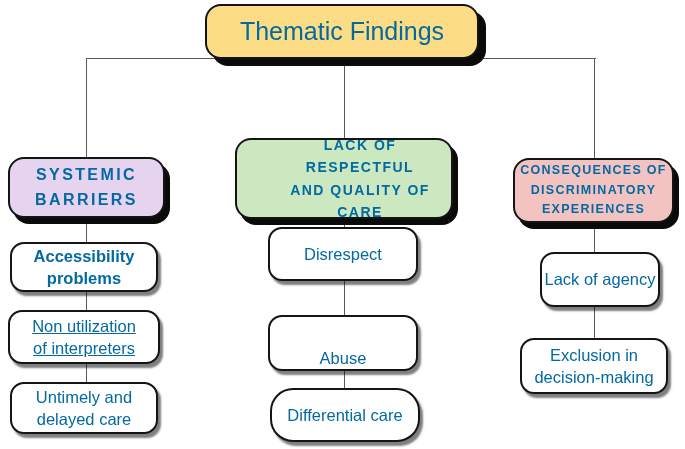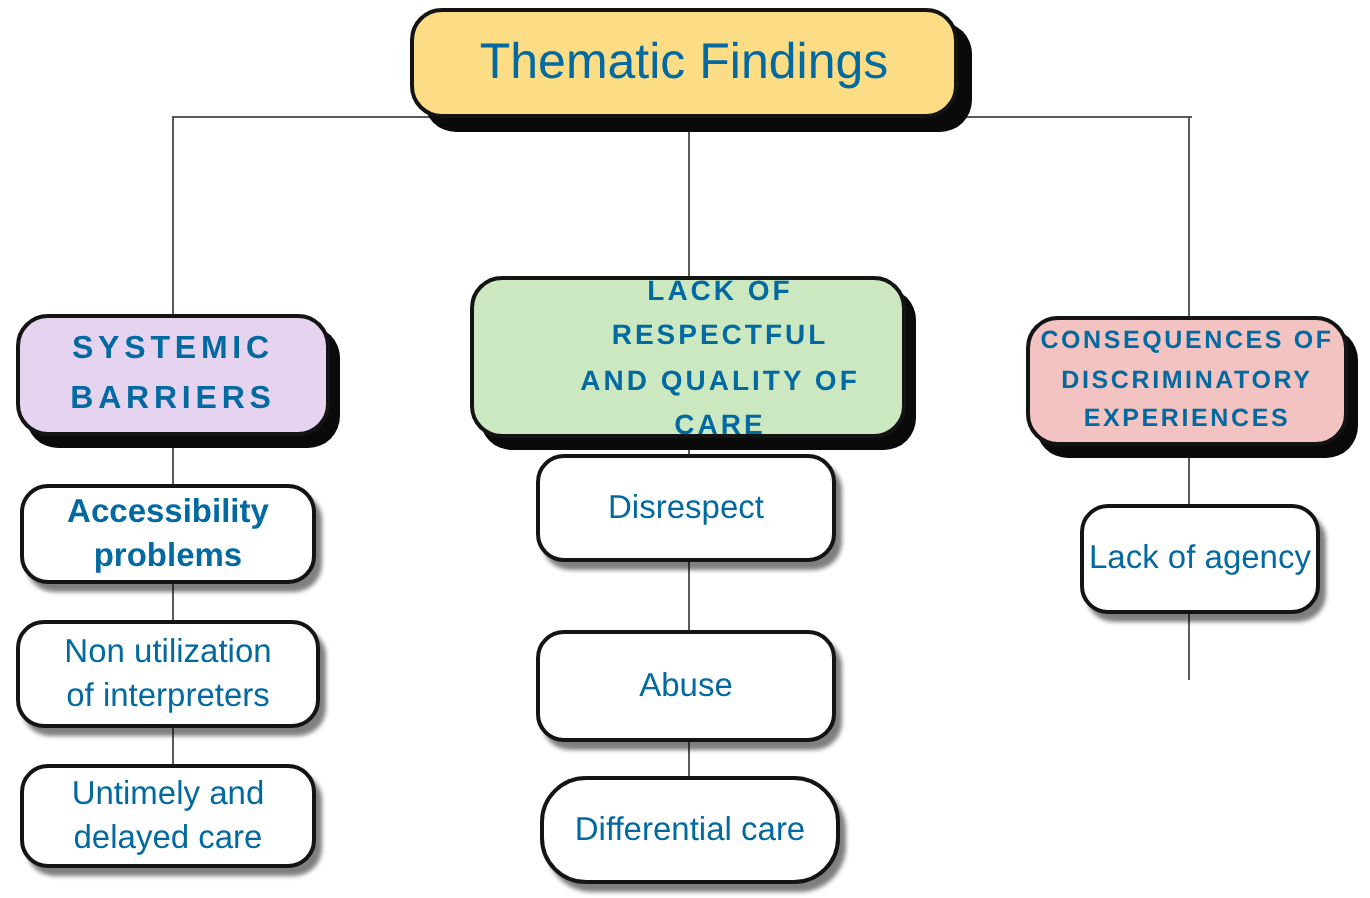--- a/index.html
+++ b/index.html
@@ -57,24 +57,24 @@
     font-size: 12.5px; letter-spacing: 1.3px; line-height: 1.55;
   }
   .child-node {
     border-radius: 14px;
     font-size: 16.5px;
     line-height: 1.35;
     background: #ffffff;
     box-shadow: 3px 4px 2px rgba(0,0,0,0.5);
   }
   .c1-0 { left: 10px;  top: 242px; width: 148px; height: 50px; font-weight: bold; }
-  .c1-1 { left: 8px;   top: 310px; width: 152px; height: 54px; }
+  .c1-1 { left: 8px;   top: 310px; width: 152px; height: 54px; text-decoration: underline; }
   .c1-2 { left: 10px;  top: 382px; width: 148px; height: 52px; }
   .c2-0 { left: 268px; top: 227px; width: 150px; height: 54px; }
-  .c2-1 { left: 268px; top: 315px; width: 150px; height: 56px; }
+  .c2-1 { left: 268px; top: 315px; width: 150px; height: 56px; align-items: flex-end; }
   .c2-2 { left: 270px; top: 388px; width: 150px; height: 54px; border-radius: 23px; }
   .c3-0 { left: 520px; top: 252px; width: 120px; height: 55px; margin-left: 20px; }
   .c3-1 { left: 520px; top: 338px; width: 148px; height: 56px; }
   .conn-h  { left: 86px;  top: 58px; width: 510px; height: 1px; }
   .conn-v1 { left: 86px;  top: 58px; width: 1px;  height: 326px; }
   .conn-v2 { left: 344px; top: 58px; width: 1px;  height: 332px; }
   .conn-v3 { left: 594px; top: 58px; width: 1px;  height: 282px; }
 </style>
 </head>
 <body>
@@ -122,14 +122,18 @@
   </div>
 
   <div class="node header-node hdr-3" style="background: rgb(242, 195, 192);">
     <span class="lbl">CONSEQUENCES OF
 DISCRIMINATORY
 EXPERIENCES</span>
   </div>
   <div class="node child-node c3-0">
     <span class="lbl">Lack of agency</span>
   </div>
+  <div class="node child-node c3-1">
+    <span class="lbl">Exclusion in
+decision-making</span>
+  </div>
 
 </div>
 
 </body></html>

